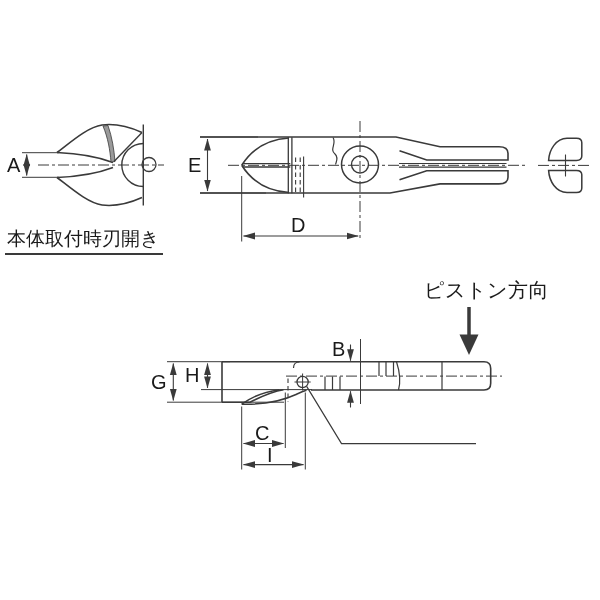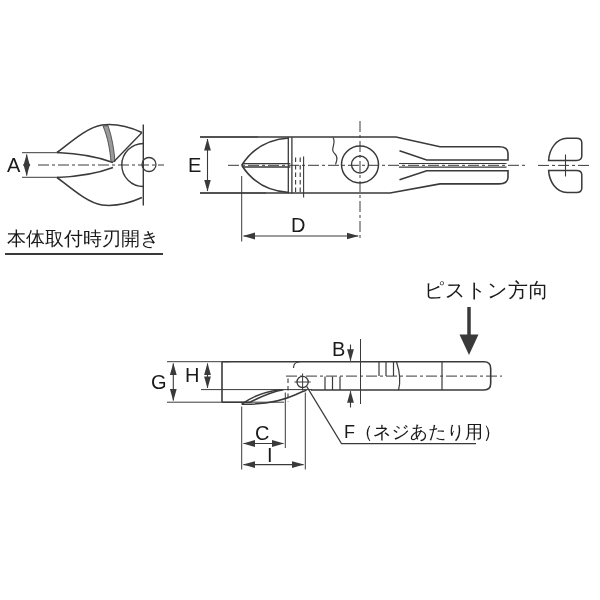--- a/index.html
+++ b/index.html
@@ -125,15 +125,14 @@
   <span class="lbl dim" style="left:188px;top:154px;">E</span>
   <span class="lbl dim" style="left:291px;top:214px;">D</span>
   <span class="lbl dim" style="left:151px;top:371px;">G</span>
   <span class="lbl dim" style="left:185px;top:364px;">H</span>
   <span class="lbl dim" style="left:332px;top:338px;">B</span>
   <span class="lbl dim" style="left:255px;top:422px;">C</span>
   <span class="lbl dim" style="left:267px;top:444px;">I</span>
 
   <span class="lbl jp note-underline" style="left:5px;top:229px;">本体取付時刃開き</span>
   <span class="lbl piston" style="left:416px;top:279px;margin-left:8px;">ピストン方向</span>
-  <span class="lbl screw-note" style="left:344px;top:423px;">F（ネジあたり用）</span>
 
 </div>
 
 </body></html>

